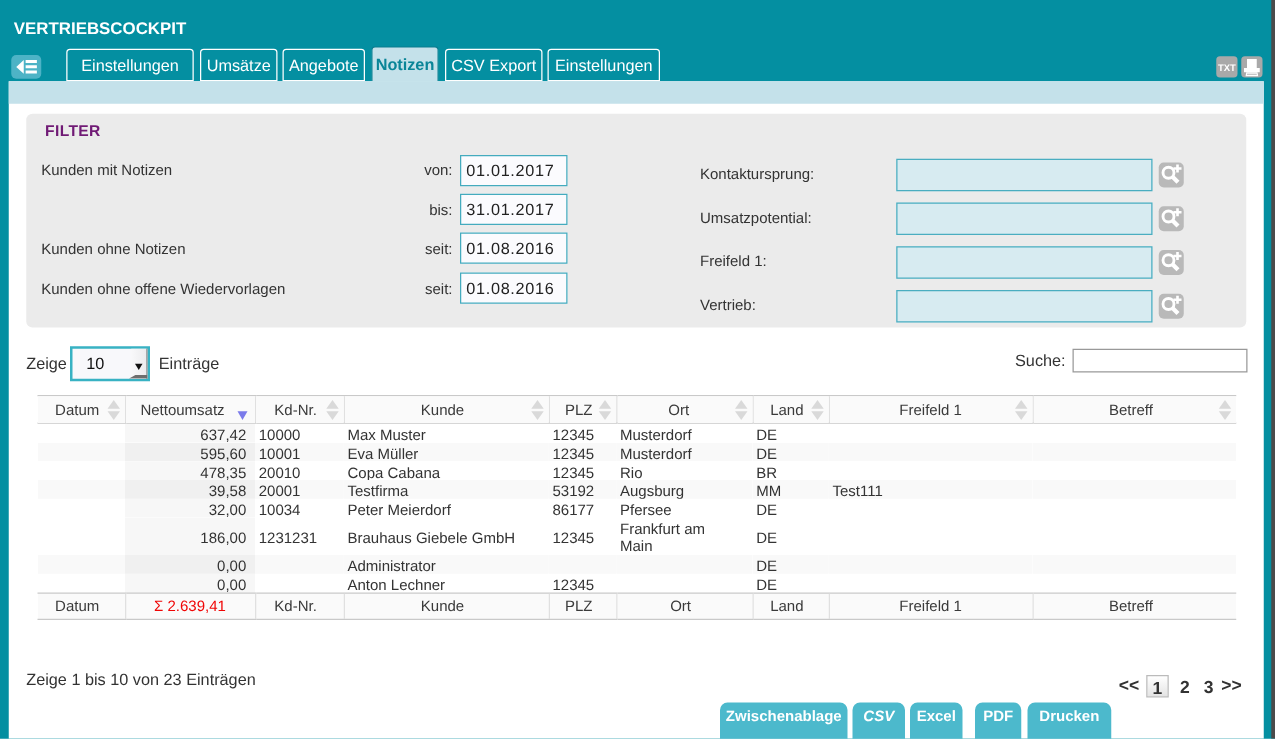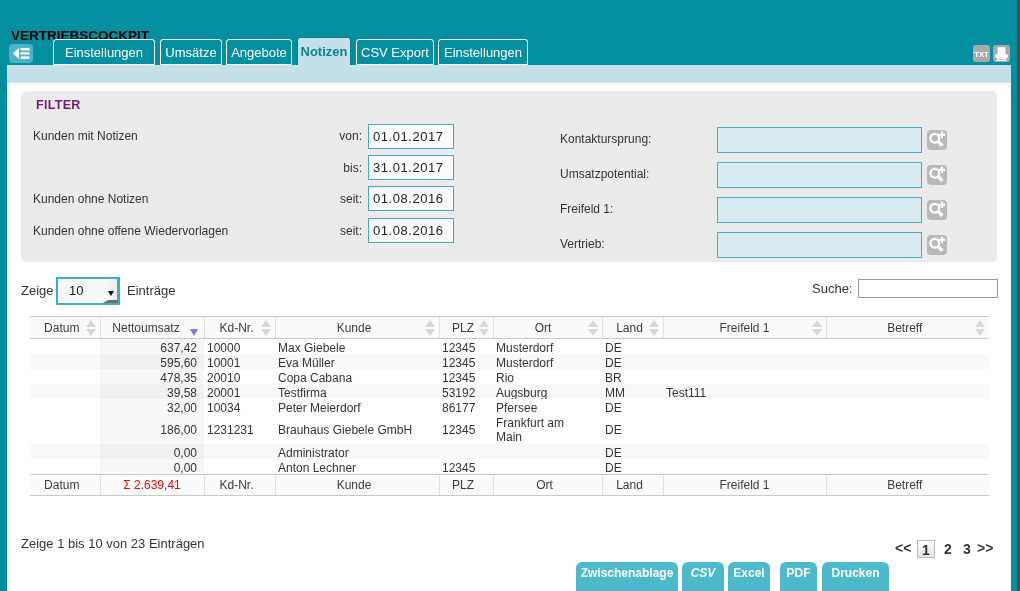--- a/index.html
+++ b/index.html
@@ -1,19 +1,19 @@
 <!DOCTYPE html>
 <html><head>
 <meta charset="utf-8">
 <style>
 * { margin:0; padding:0; box-sizing:border-box; }
 html,body { width:1020px; height:591px; overflow:hidden; }
 body { background:#048fa1; font-family:"Liberation Sans", sans-serif; position:relative; }
 .rightdark { position:absolute; right:0; top:0; width:3px; height:591px; background:#4b4b4b; z-index:50; }
-.apptitle { position:absolute; left:11px; top:28px; color:#000000; font-size:13.5px; font-weight:bold; }
+.apptitle { position:absolute; left:11px; top:15px; color:#ffffff; font-size:13.5px; font-weight:bold; }
 .collapsebtn { position:absolute; left:9px; top:44px; width:24px; height:19px; background:#4db3c6; border-radius:4px; }
 .tab { position:absolute; top:39px; height:26px; border:1px solid #fff; border-radius:3px 3px 0 0; color:#fff; font-size:13px; text-align:center; line-height:25px; }
 .tab.active { top:37px; height:28px; border:1px solid #0b7d90; border-bottom:none; background:#c4e1ea; color:#0a8598; font-weight:bold; line-height:27px; }
 .miniicon { position:absolute; top:45px; width:17px; height:17px; background:#a9a9a9; border-radius:3px; }
 .content { position:absolute; left:7px; top:65px; width:1004px; height:526px; background:#fff; }
 .band { position:absolute; left:0; top:0; width:1004px; height:18px; background:#c4e1ea; }
 .filter { position:absolute; left:14px; top:26px; width:976px; height:171px; background:#ebebeb; border-radius:5px; font-size:12px; color:#333; }
 .filter .hd { position:absolute; left:15px; top:7px; font-size:12.5px; font-weight:bold; color:#701a75; letter-spacing:0.3px; }
 .flabel { position:absolute; left:12px; font-size:12px; color:#333; }
 .fsmall { position:absolute; font-size:12px; color:#333; text-align:right; }
@@ -187,21 +187,21 @@
               <span class="u"></span>
               <span class="d"></span>
             </span></th>
       </tr>
     </thead>
     <tbody>
       <tr>
           <td></td>
           <td class="s num">637,42</td>
           <td>10000</td>
-          <td>Max Giebele</td>
+          <td>Max Muster</td>
           <td>12345</td>
           <td>Musterdorf</td>
           <td>DE</td>
           <td></td>
           <td></td>
         </tr>
       <tr class="odd">
           <td></td>
           <td class="s num">595,60</td>
           <td>10001</td>

